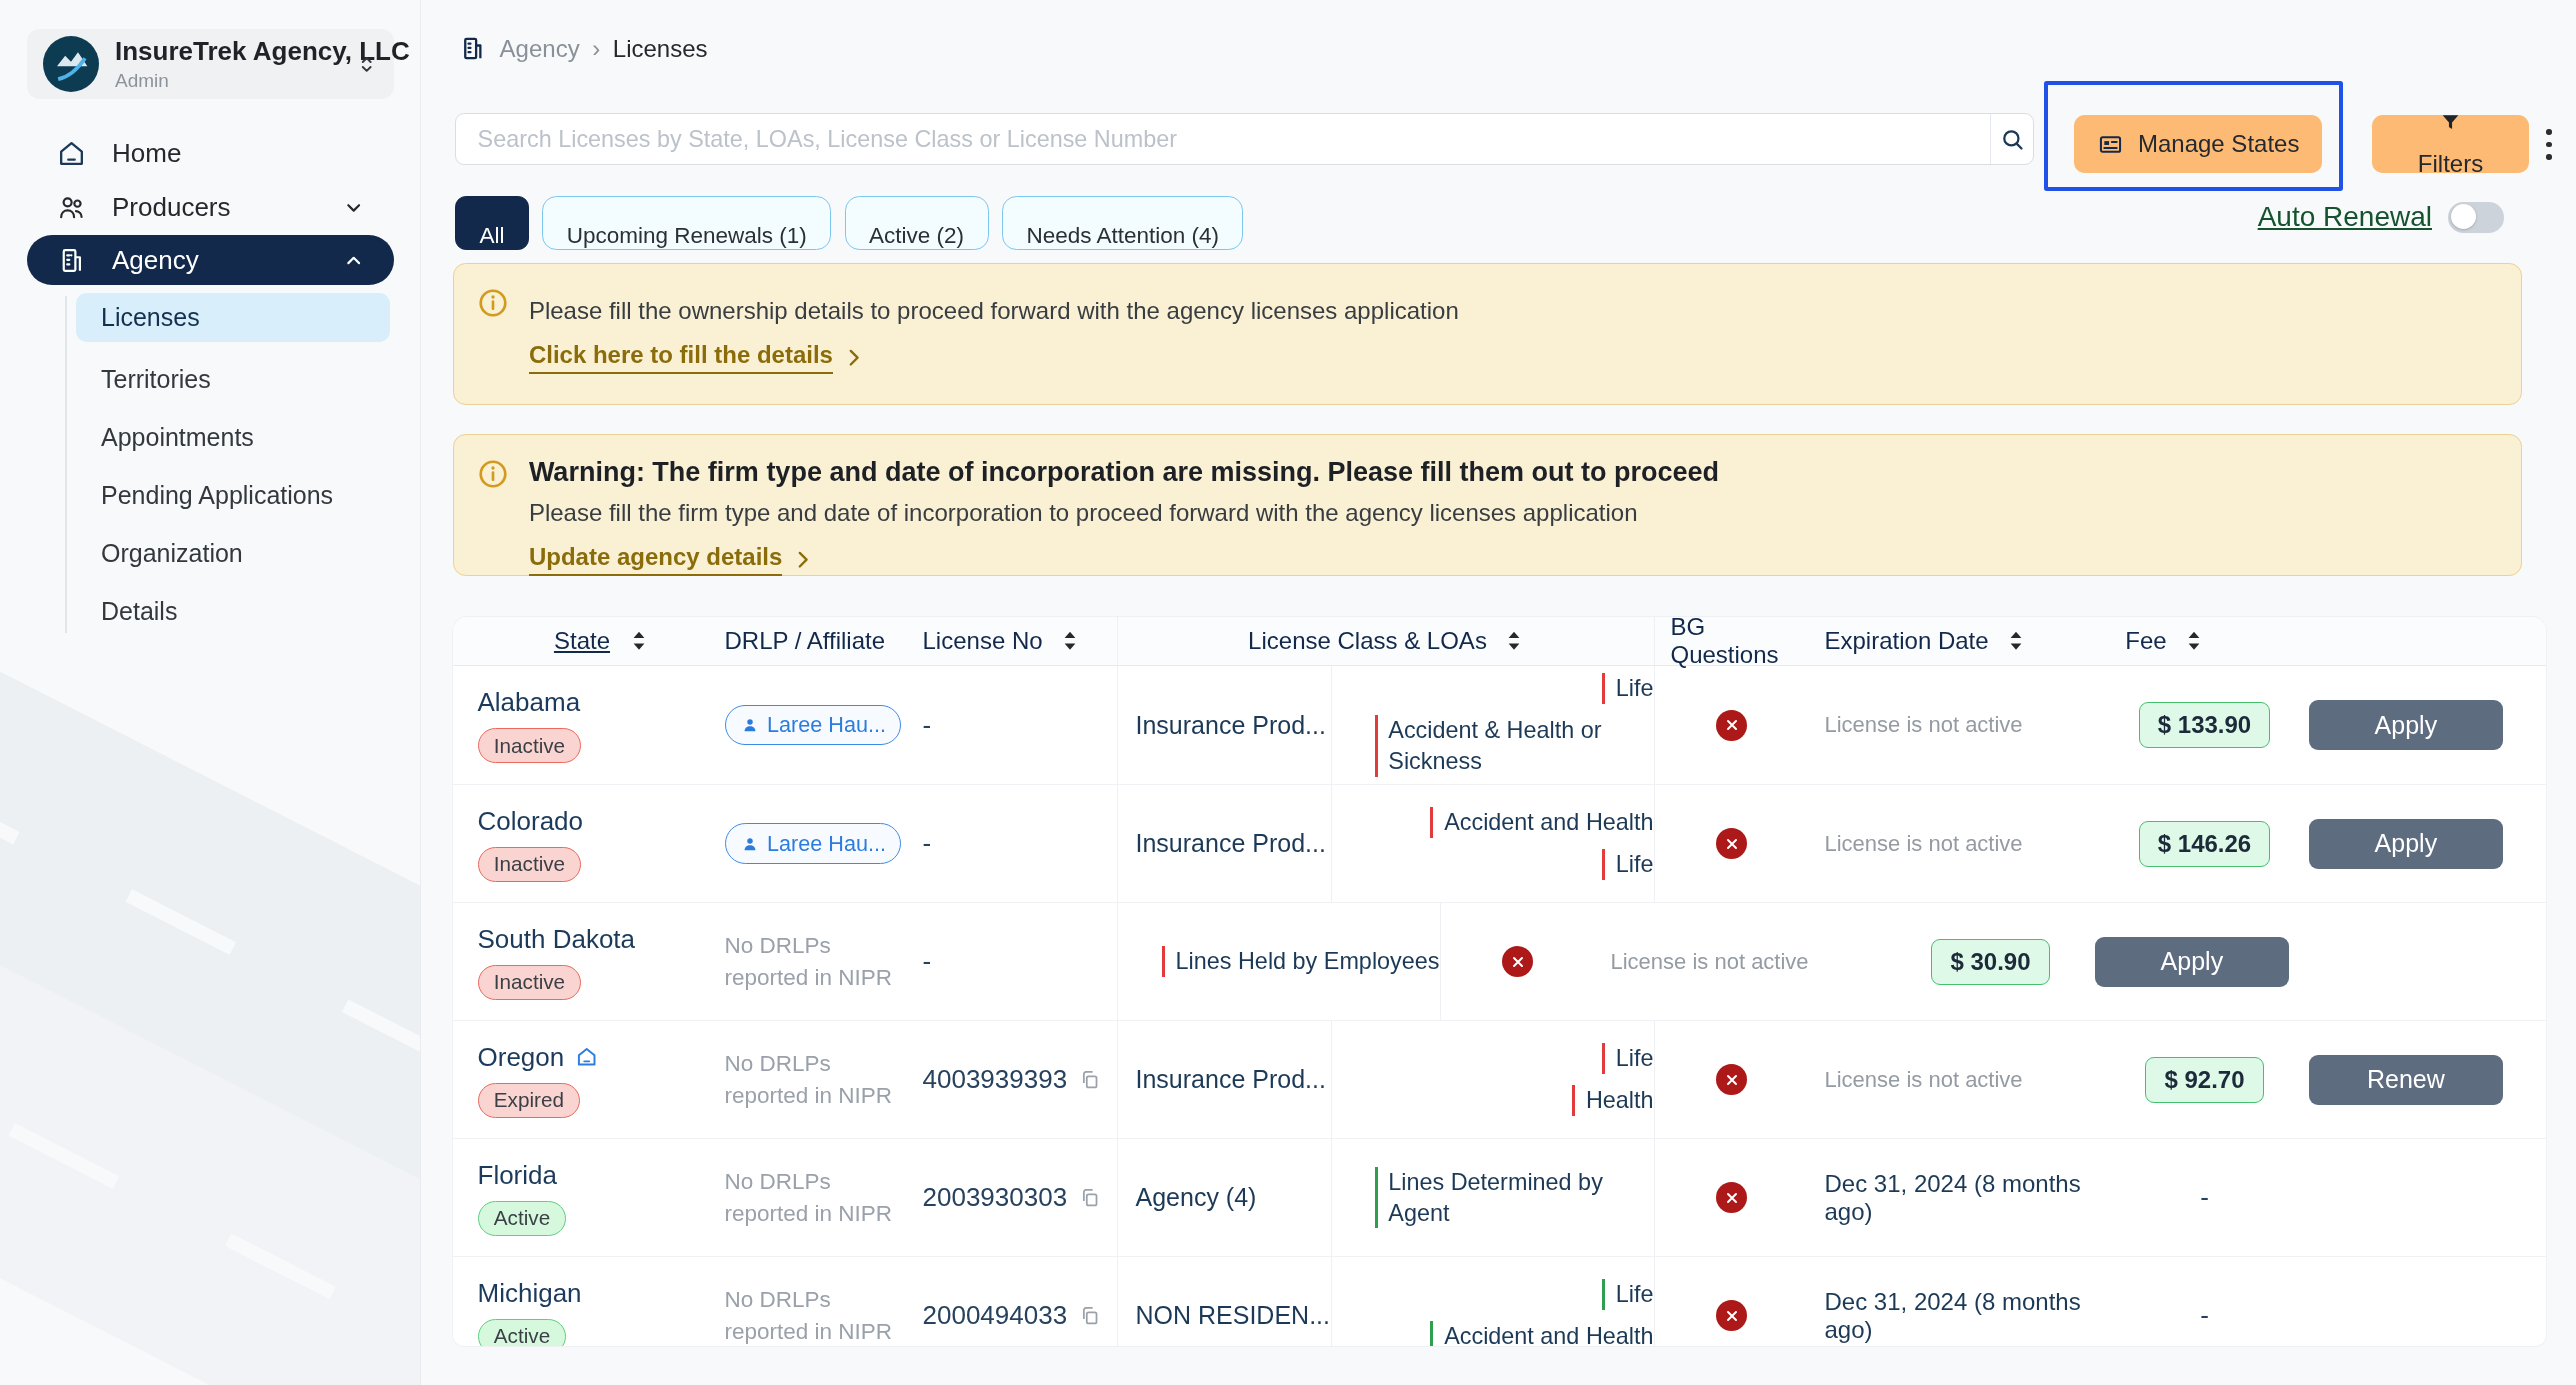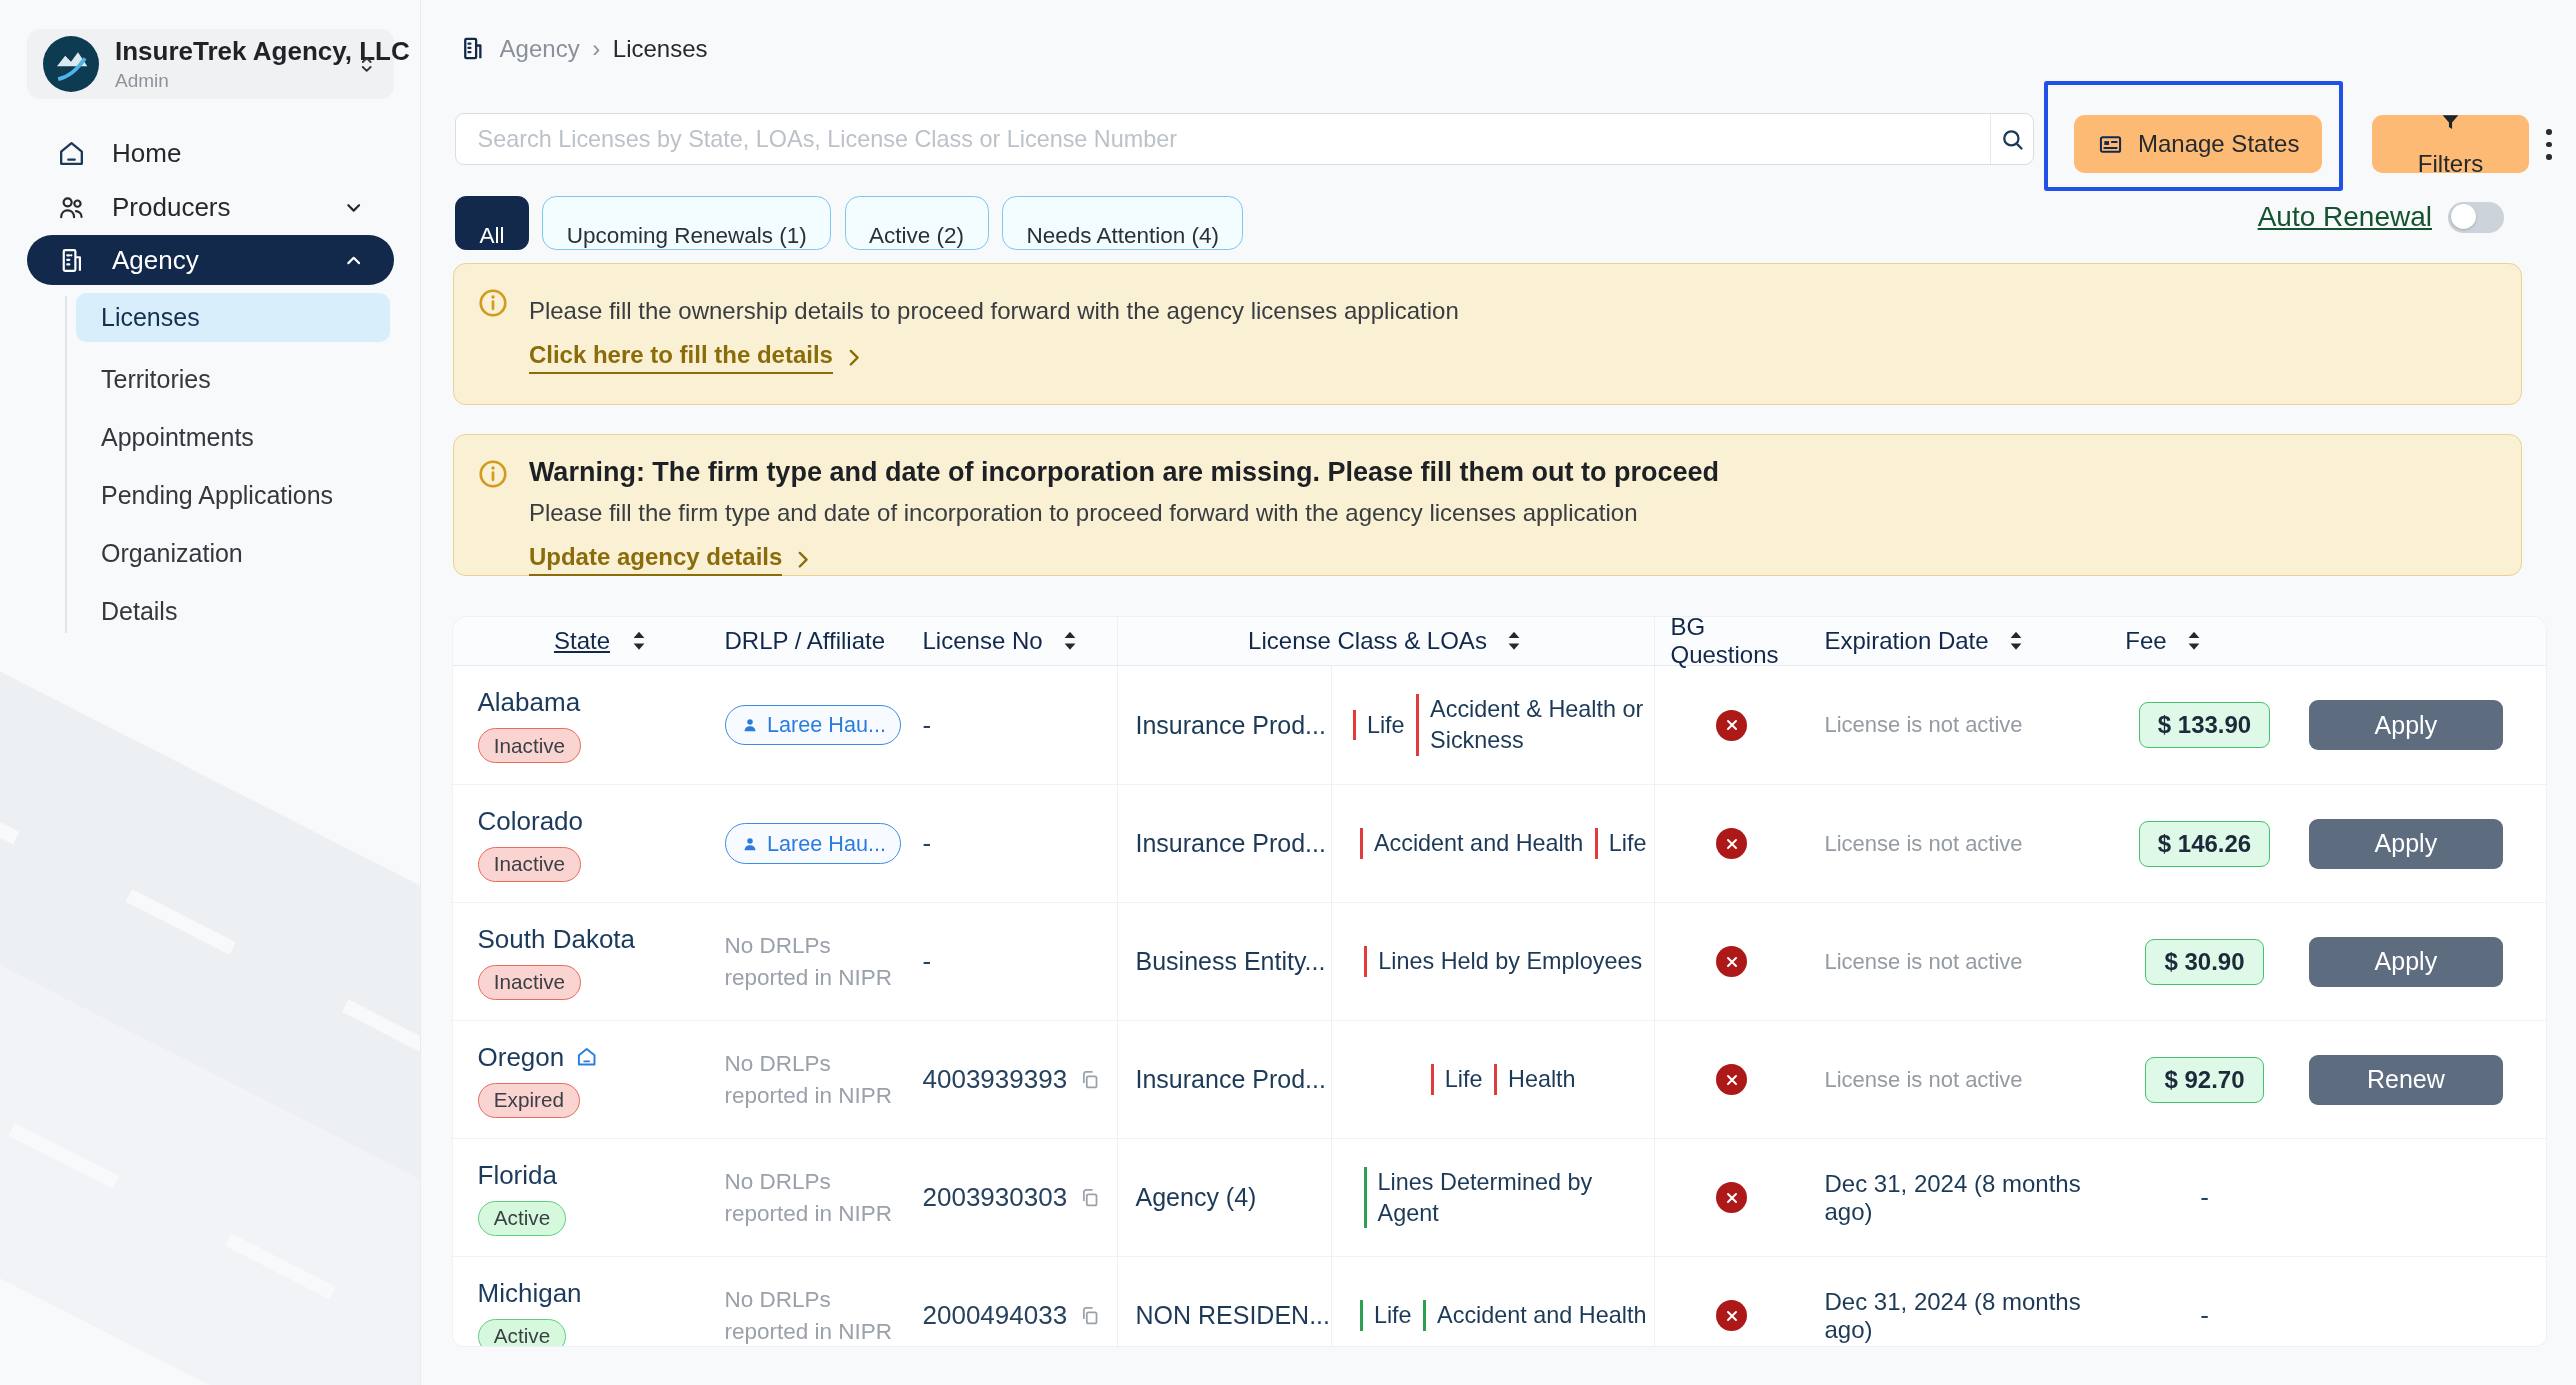--- a/index.html
+++ b/index.html
@@ -122,21 +122,21 @@
 
   .drlp-chip { display:inline-flex; align-items:center; gap:7.2px; font-size:21.6px; color:#2C7CDE;
                border:1.3px solid #3D8BE4; background:#F7FBFF; border-radius:899px; padding:6.3px 14.4px; cursor:pointer; }
   .drlp-chip .pic { display:flex; color:#2C7CDE; }
   .drlp-text { font-size:22.5px; color:#9AA1AA; line-height:1.4; }
 
   .licno { display:flex; align-items:center; gap:10.8px; font-size:26px; color:#27425E; font-weight:500; }
   .copy-ic { color:#9AA1A9; display:flex; cursor:pointer; }
   .class-txt { font-size:25px; color:#1C3A57; }
 
-  .c-loas { flex-direction:row; align-items:center; justify-content:center; gap:11.7px; }
+  .c-loas { flex-direction:column; align-items:flex-end; justify-content:center; gap:11.7px; }
   .loa { border-left:3.6px solid #E23B3B; padding-left:10.8px; font-size:23.4px; color:#1C3A57; line-height:1.32;
          max-width:279px; }
   .loa[data-color="red"]   { border-color:#E23B3B; }
   .loa[data-color="green"] { border-color:#2E9E4F; }
 
   .xcircle { width:31px; height:31px; border-radius:50%; background:#AD1919; display:flex;
              align-items:center; justify-content:center; }
   .exp-muted { font-size:22px; color:#949BA3; }
   .exp-date  { font-size:24px; color:#1C3A57; }
   .fee-pill { display:inline-block; padding:8px 18px; border-radius:9px; border:1.8px solid #44C06E;
@@ -506,23 +506,20 @@
               <span>South Dakota</span>
             </div>
           <span class="badge" data-status="inactive">Inactive</span>
         </div>
         <div class="cell c-drlp">
             <span class="drlp-text">No DRLPs reported in NIPR</span>
           </div>
         <div class="cell c-licno">
             <span class="licno">-</span>
           </div>
-        <div class="cell c-class">
-            <span class="class-txt">Business Entity...</span>
-          </div>
         <div class="cell c-loas">
           <div class="loa" data-color="red">Lines Held by Employees</div>
         </div>
         <div class="cell c-bg">
           <span class="xcircle">
               <svg width="16" height="16" viewBox="0 0 24 24" stroke="#FFFFFF" stroke-width="3" stroke-linecap="round">
                 <path d="M6 6l12 12M18 6 6 18"></path>
               </svg>
             </span>
         </div>

